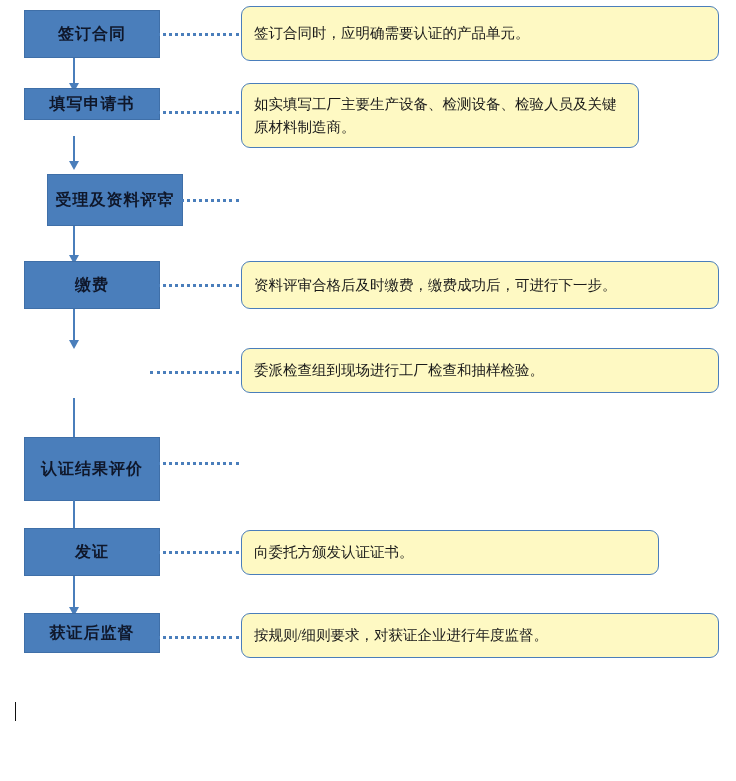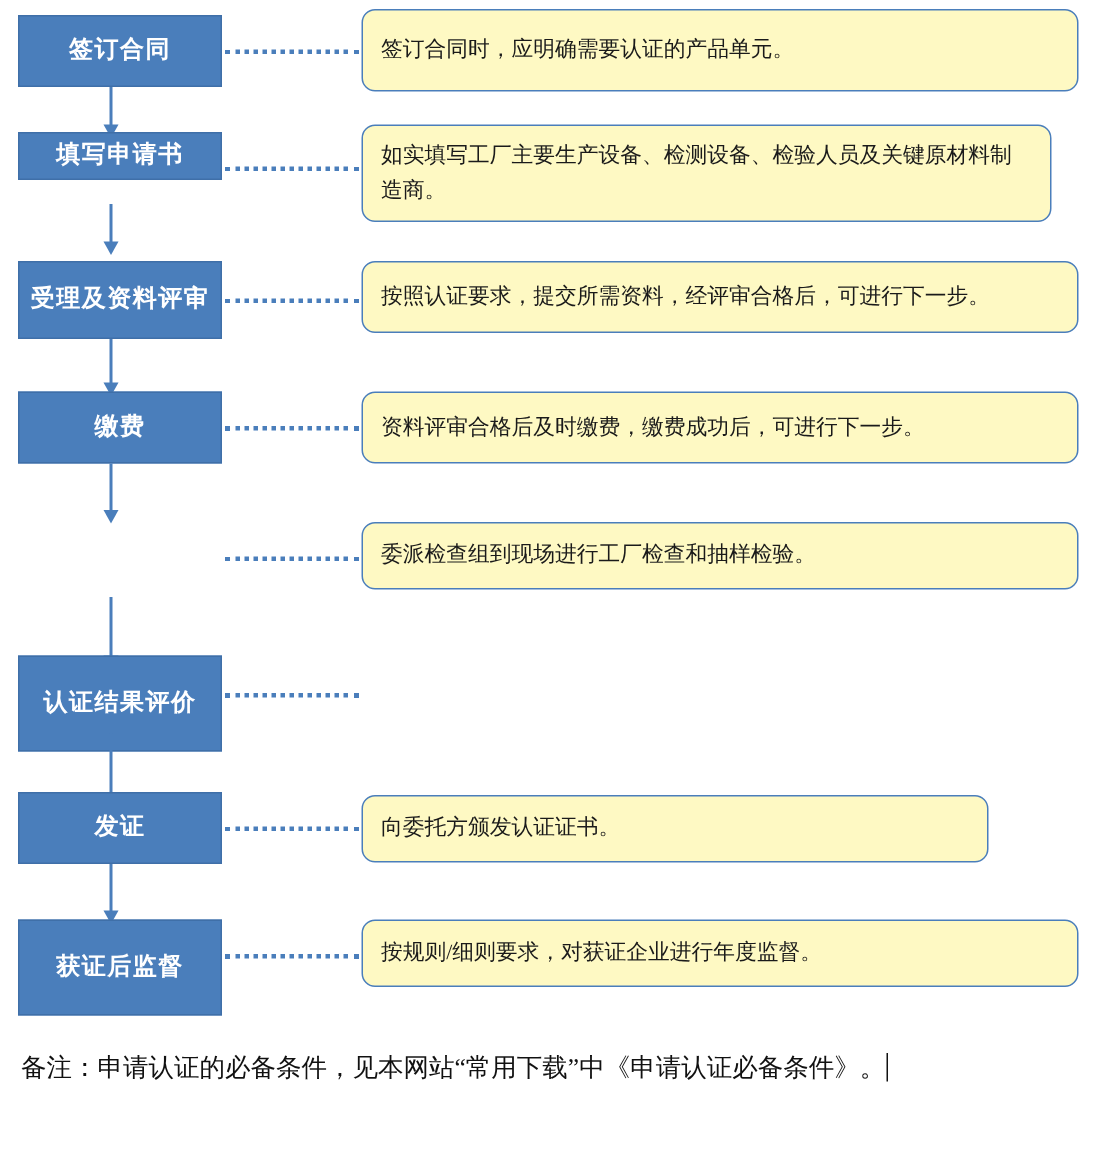--- a/index.html
+++ b/index.html
@@ -19,25 +19,25 @@
   #flow {
     position: absolute;
     left: 0;
     top: 0;
     width: 736px;
     height: 690px;
   }
 
   .step {
     position: absolute;
-    left: 12px;
+    left: 24px;
     width: 136px;
     background: #4a7ebb;
     border: 1px solid #3f6fa8;
-    color: #ffffff;
+    color: #0f172a;
     font-size: 16px;
     font-weight: bold;
     letter-spacing: 1px;
     display: flex;
     align-items: center;
     justify-content: center;
     text-align: center;
     box-sizing: border-box;
     line-height: 1.35;
     padding: 2px 4px;
@@ -112,32 +112,29 @@
   <div class="connector" style="left:150px;top:33px;width:89px;"></div>
   <div class="note" style="top:6px;width:478px;height:55px;">
     <span>签订合同时，应明确需要认证的产品单元。</span>
   </div>
   <div class="arrow" style="top:58px;height:26px;"></div>
 
   <div class="step" style="top:88px;height:32px;">
     <span>填写申请书</span>
   </div>
   <div class="connector" style="left:150px;top:111px;width:89px;"></div>
-  <div class="note" style="top:83px;width:460px;height:65px;">
+  <div class="note" style="top:83px;width:398px;height:65px;">
     <span>如实填写工厂主要生产设备、检测设备、检验人员及关键原材料制造商。</span>
   </div>
   <div class="arrow" style="top:136px;height:26px;"></div>
 
-  <div class="step" style="top:174px;height:52px;">
+  <div class="step" style="top:174px;height:52px;margin-left:23px;">
     <span>受理及资料评审</span>
   </div>
   <div class="connector" style="left:150px;top:199px;width:89px;"></div>
-  <div class="note" style="top:174px;width:478px;height:48px;">
-    <span>按照认证要求，提交所需资料，经评审合格后，可进行下一步。</span>
-  </div>
   <div class="arrow" style="top:226px;height:30px;"></div>
 
   <div class="step" style="top:261px;height:48px;">
     <span>缴费</span>
   </div>
   <div class="connector" style="left:150px;top:284px;width:89px;"></div>
   <div class="note" style="top:261px;width:478px;height:48px;">
     <span>资料评审合格后及时缴费，缴费成功后，可进行下一步。</span>
   </div>
   <div class="arrow" style="top:309px;height:32px;"></div>
@@ -156,23 +153,23 @@
 
   <div class="step" style="top:528px;height:48px;">
     <span>发证</span>
   </div>
   <div class="connector" style="left:150px;top:551px;width:89px;"></div>
   <div class="note" style="top:530px;width:418px;height:45px;">
     <span>向委托方颁发认证证书。</span>
   </div>
   <div class="arrow" style="top:576px;height:32px;"></div>
 
-  <div class="step" style="top:613px;height:64px;">
+  <div class="step" style="top:613px;height:40px;">
     <span>获证后监督</span>
   </div>
   <div class="connector" style="left:150px;top:636px;width:89px;"></div>
   <div class="note" style="top:613px;width:478px;height:45px;font-family:Liberation Serif, serif;">
     <span>按规则/细则要求，对获证企业进行年度监督。</span>
   </div>
 
 </div>
 
-<div id="footnote"><span>备注：申请认证的必备条件，见本网站“常用下载”中《申请认证必备条件》。</span><span class="caret"></span></div>
+<div id="footnote"><span class="caret"></span></div>
 
 </body></html>

